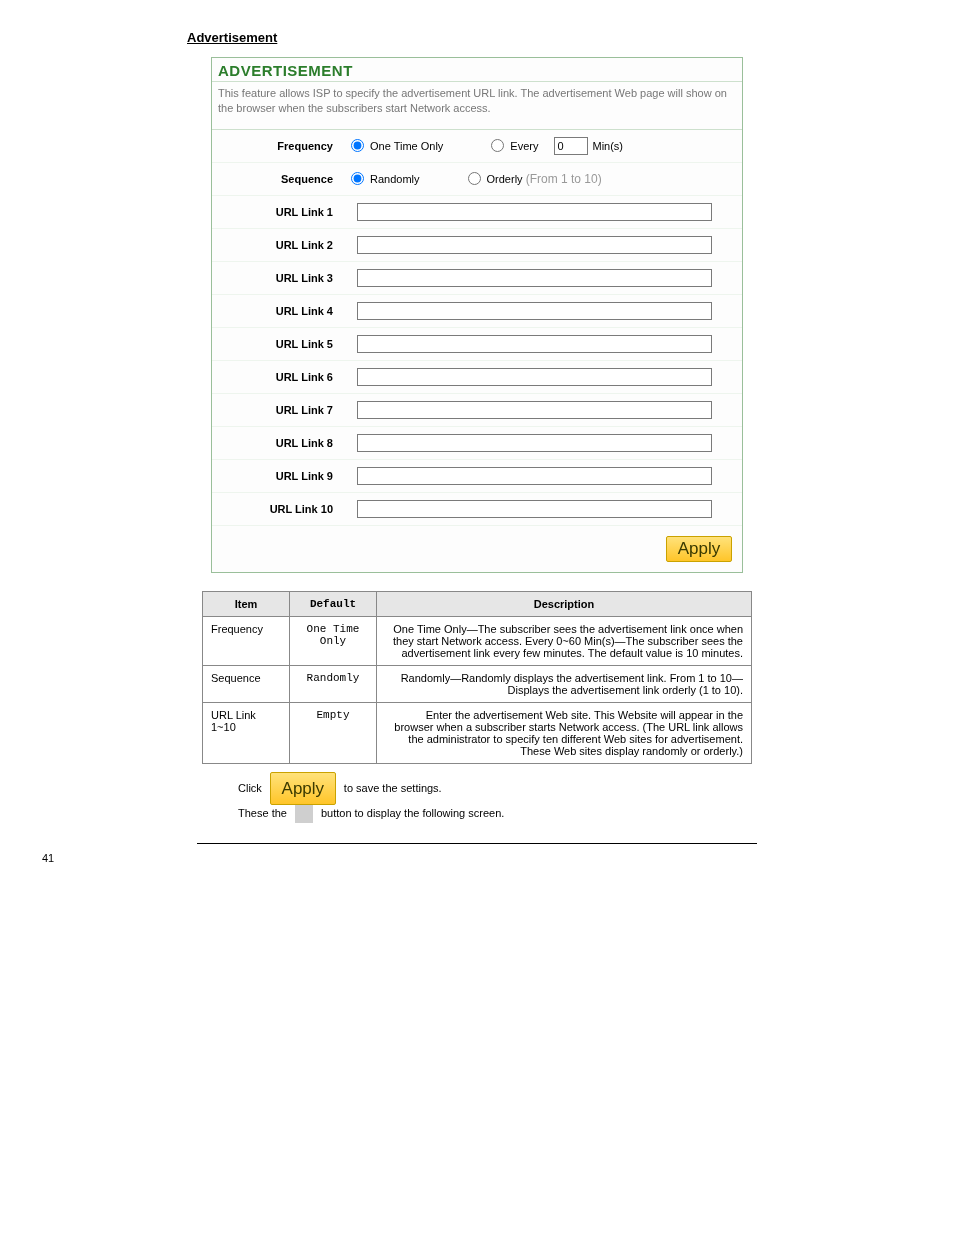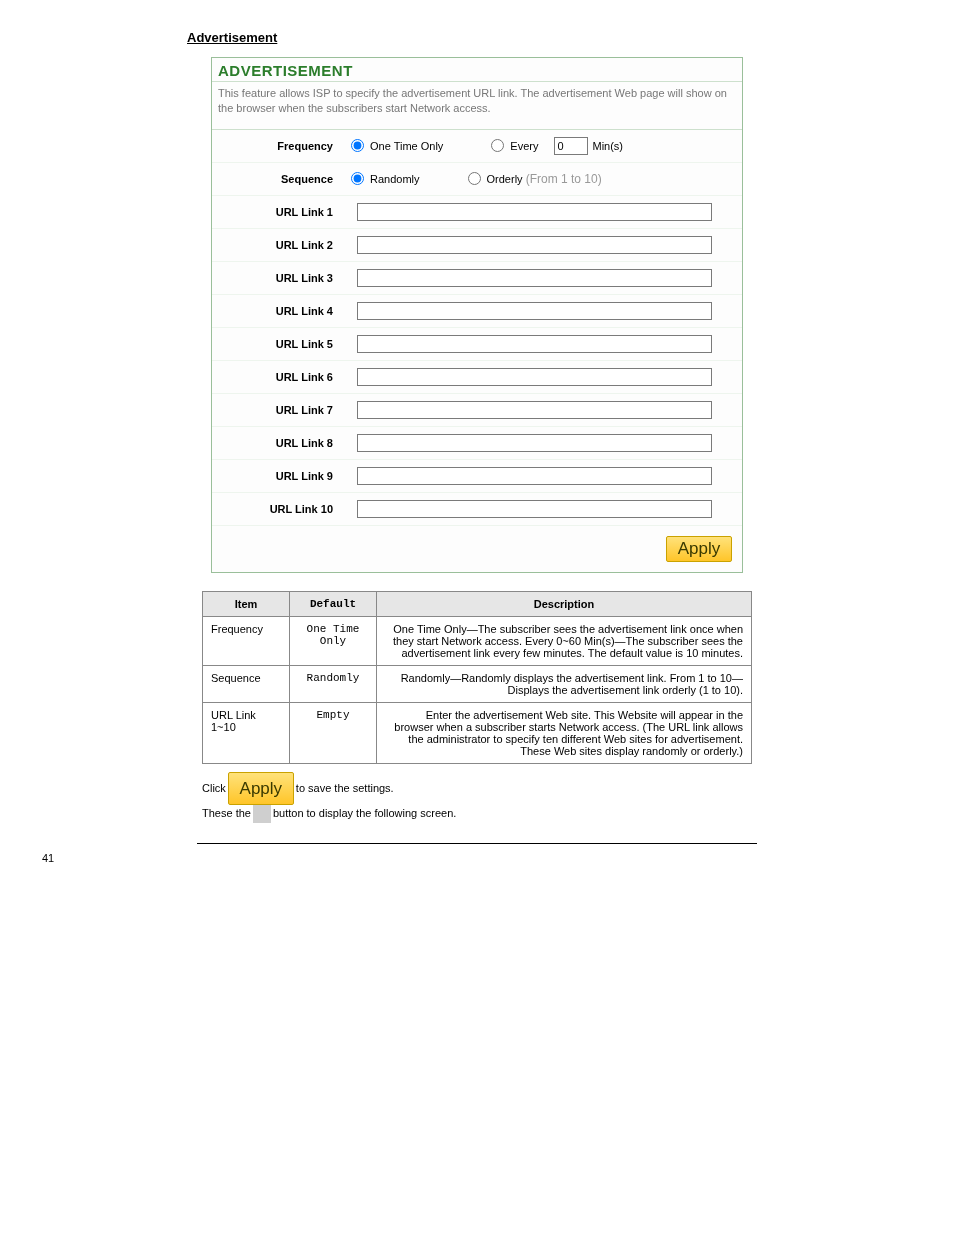--- a/index.html
+++ b/index.html
@@ -132,23 +132,24 @@
   .col-item { width: 70px; }
   .col-default { width: 70px; text-align: center; font-family: Liberation Mono, monospace; }
   .col-desc { text-align: right; }
   .desc-text-row {
     width: 550px;
     margin: 0 auto 16px auto;
   }
   .desc-text-row .line {
     display: flex;
     align-items: center;
-    gap: 2px;
+    gap: 8px;
     font-size: 11px;
     line-height: 1.6;
+    margin-left: 36px;
   }
   .gray-block {
     display: inline-block;
     width: 18px;
     height: 18px;
     background: #cfcfcf;
   }
   .footer-rule {
     border: none;
     border-top: 1px solid #000;

